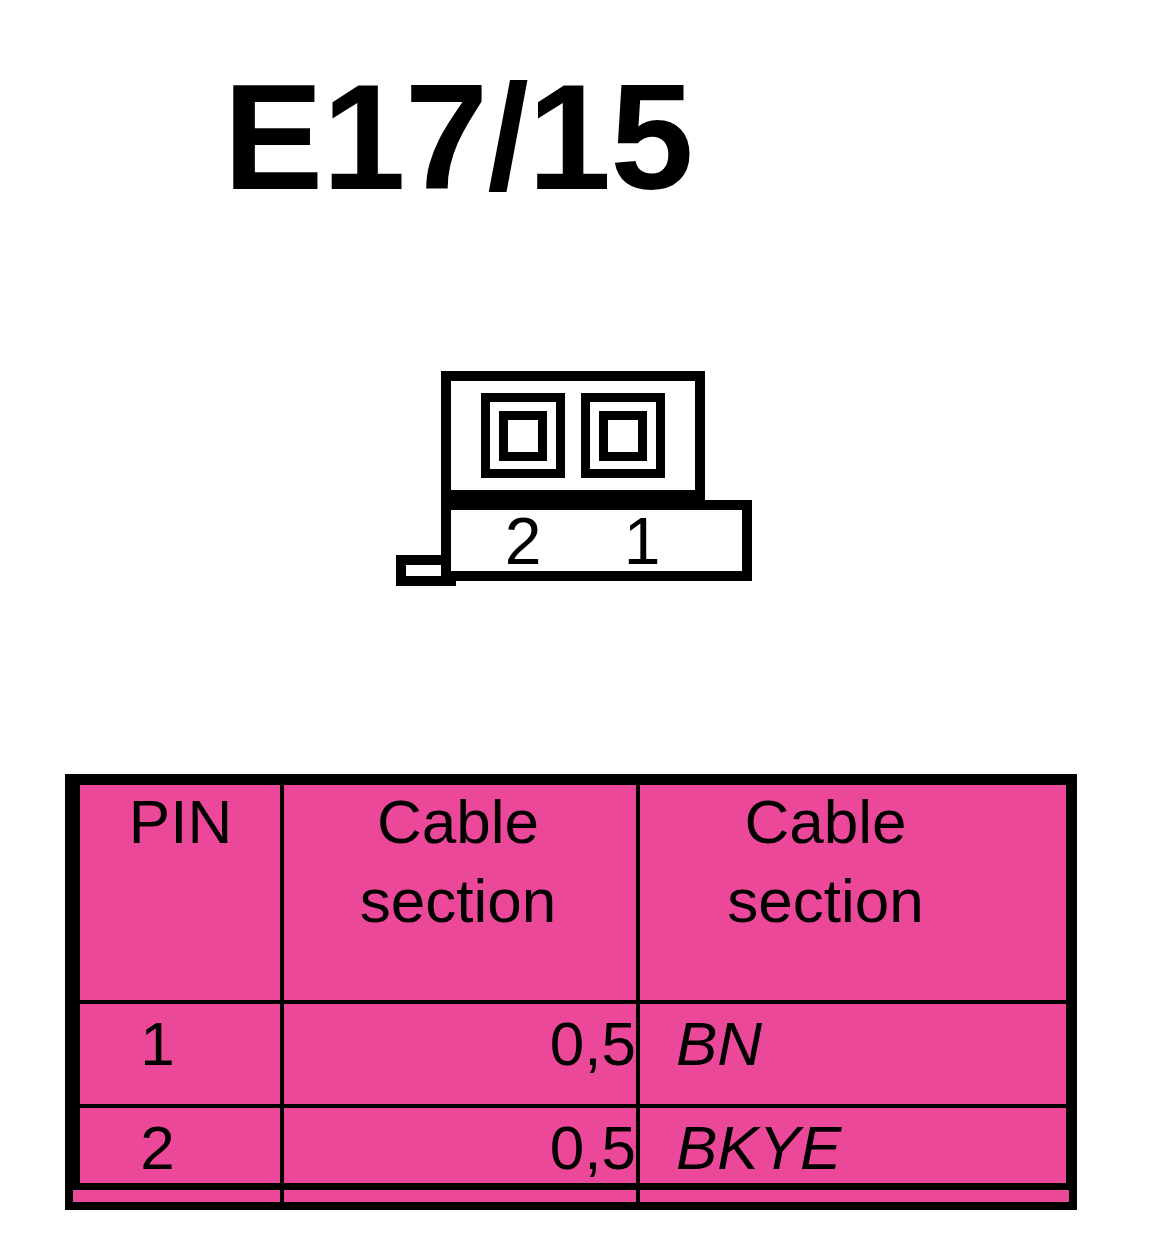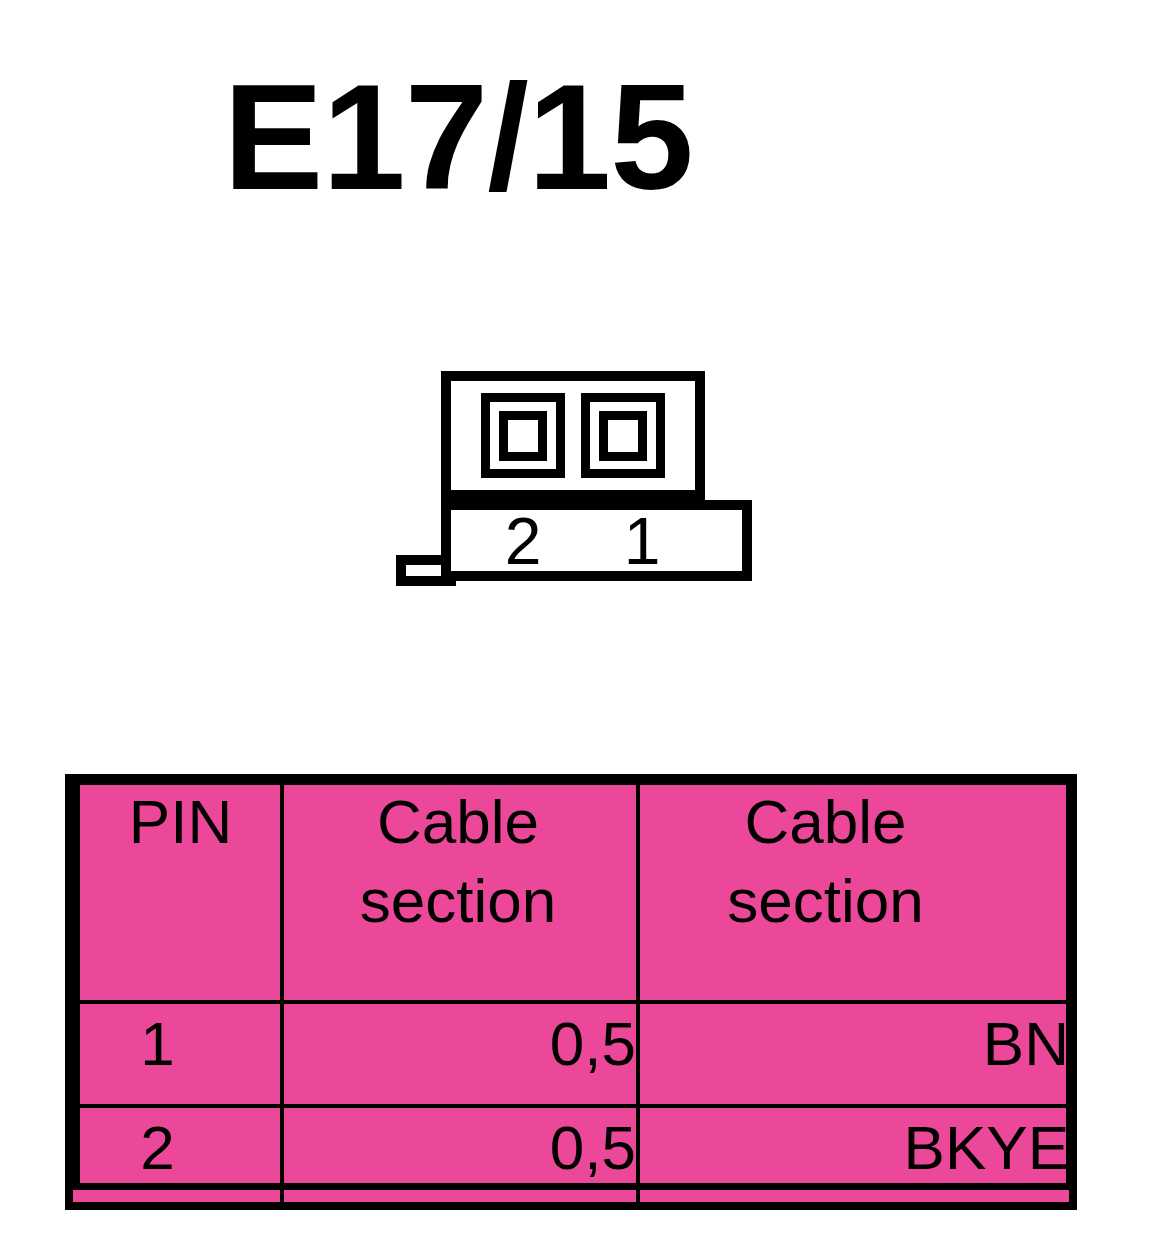--- a/index.html
+++ b/index.html
@@ -141,21 +141,21 @@
   thead th.head-section { padding-right: 4px; }
   thead th.head-colors { padding-right: 58px; }
 
   tbody td {
     height: 100px;
     vertical-align: middle;
     padding-bottom: 6px;
   }
   td.cell-pin     { text-align: center; padding-right: 38px; }
   td.cell-section { text-align: right;  padding-left: 40px; }
-  td.cell-colors  { text-align: right;  padding-left: 36px; }
+  td.cell-colors  { text-align: left;  padding-left: 36px; font-style: italic; }
   tbody tr:last-child td { height: 94px; }
 
   
   .table-frame {
     position: absolute;
     left: 73px;
     top: 778px;
     width: 1000px;
     height: 412px;
     box-sizing: border-box;

